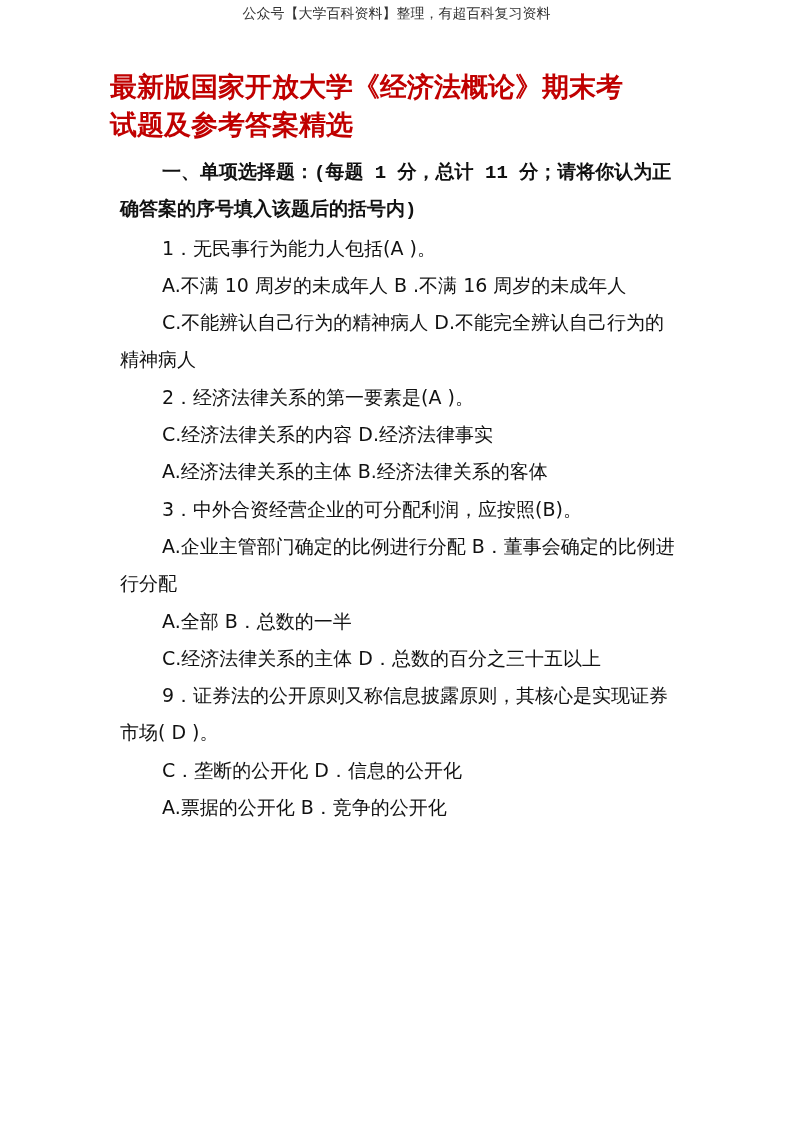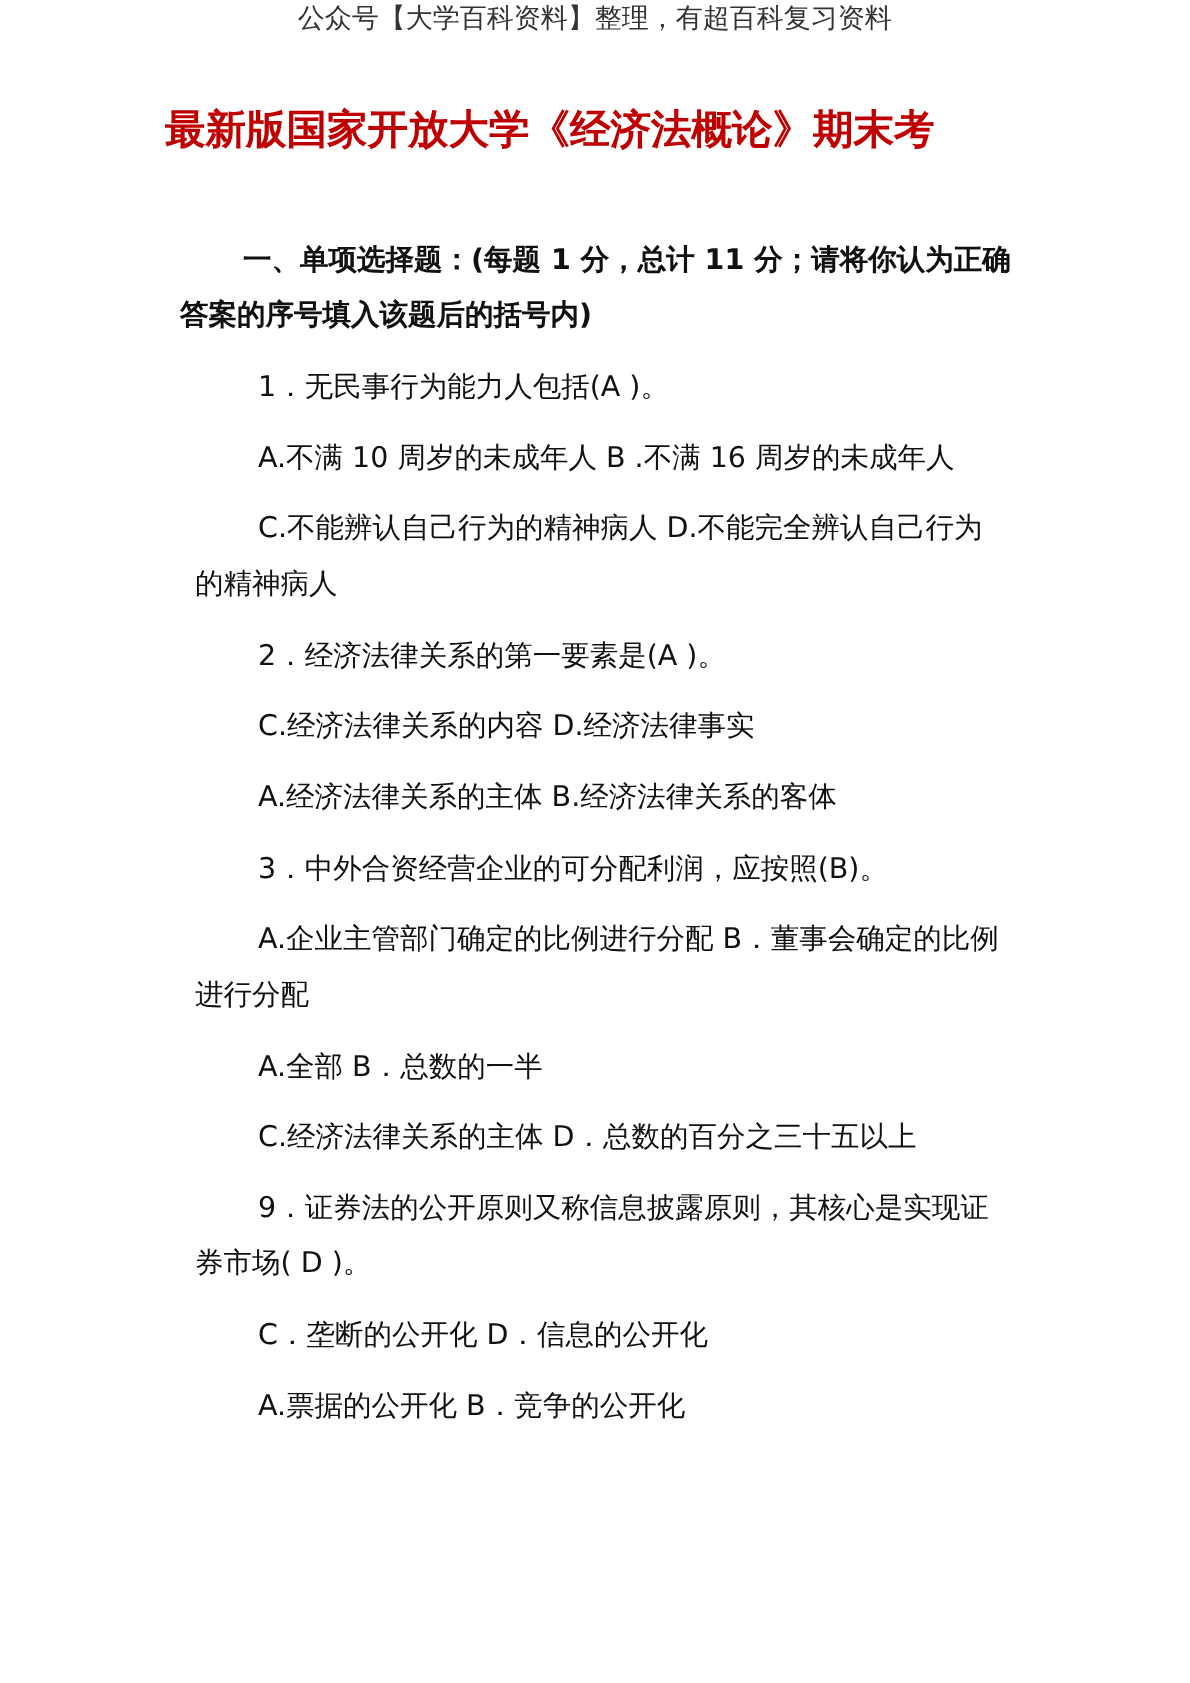--- a/index.html
+++ b/index.html
@@ -1,44 +1,45 @@
 <!DOCTYPE html>
 <html><head>
 <meta charset="utf-8">
 <style>
   html, body { margin: 0; padding: 0; background: #ffffff; }
   body { width: 793px; height: 1122px; position: relative; overflow: hidden; }
   .header-note {
     position: absolute; top: 4px; left: 0; width: 793px; text-align: center;
     font-family: "DejaVu Serif", "Liberation Serif", serif;
-    font-size: 18px; color: #333333; line-height: 18px;
+    font-size: 14px; color: #333333; line-height: 18px;
   }
   .title {
     position: absolute; top: 68px; left: 110px; width: 573px; text-align: left;
     font-family: "DejaVu Sans", "Liberation Sans", sans-serif;
     font-weight: bold; color: #c00000; font-size: 27px; line-height: 38px;
     letter-spacing: 0px;
   }
   .content {
     position: absolute; top: 155px; left: 120px; width: 556px;
     font-family: "DejaVu Sans", "Liberation Sans", sans-serif;
     font-size: 19px; color: #111111; line-height: 37.3px;
   }
   .section-heading {
-    font-weight: bold; text-indent: 42px; margin: 0; font-size: 19px;
+    font-weight: bold; text-indent: 42px; margin: 0; font-size: 19px; font-family: Liberation Mono, monospace;
   }
-  .para { margin: 10px; text-indent: 42px; white-space: normal; }
+  .para { margin: 0; text-indent: 42px; white-space: normal; }
 </style>
 </head>
 <body>
 
 <div class="header-note">公众号【大学百科资料】整理，有超百科复习资料</div>
 
 <div class="title">
   <div>最新版国家开放大学《经济法概论》期末考</div>
+  <div>试题及参考答案精选</div>
 </div>
 
 <div class="content">
   <p class="section-heading">一、单项选择题：(每题 1 分，总计 11 分；请将你认为正确答案的序号填入该题后的括号内)</p>
 
   <div>
     <p class="para">1．无民事行为能力人包括(A )。</p>
     <p class="para">A.不满 10 周岁的未成年人  B .不满 16 周岁的未成年人</p>
     <p class="para">C.不能辨认自己行为的精神病人   D.不能完全辨认自己行为的精神病人</p>
   </div>

